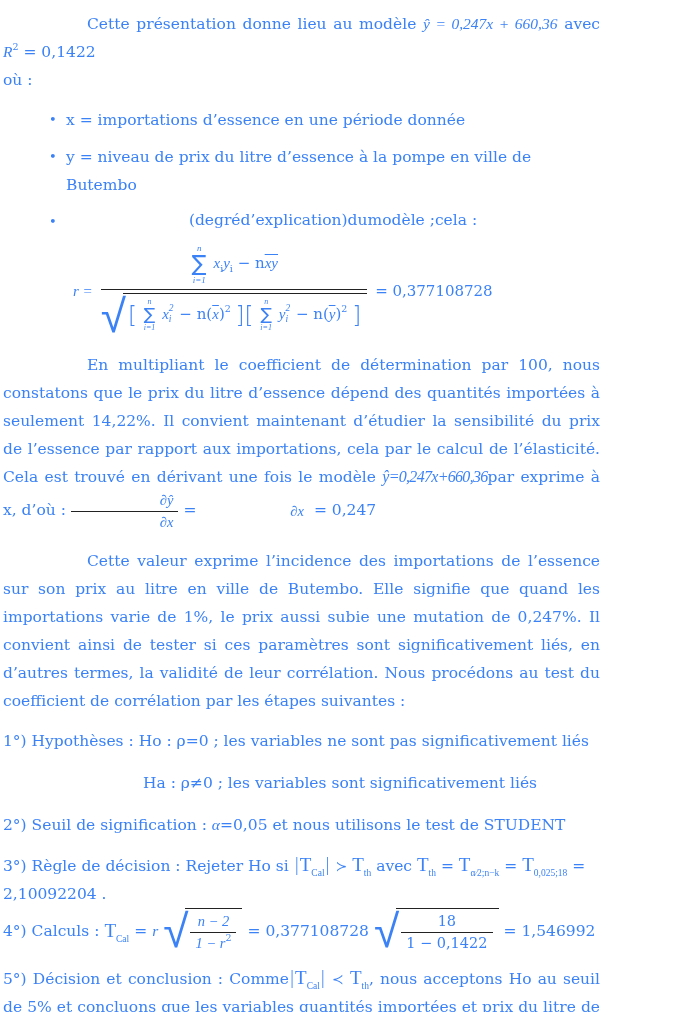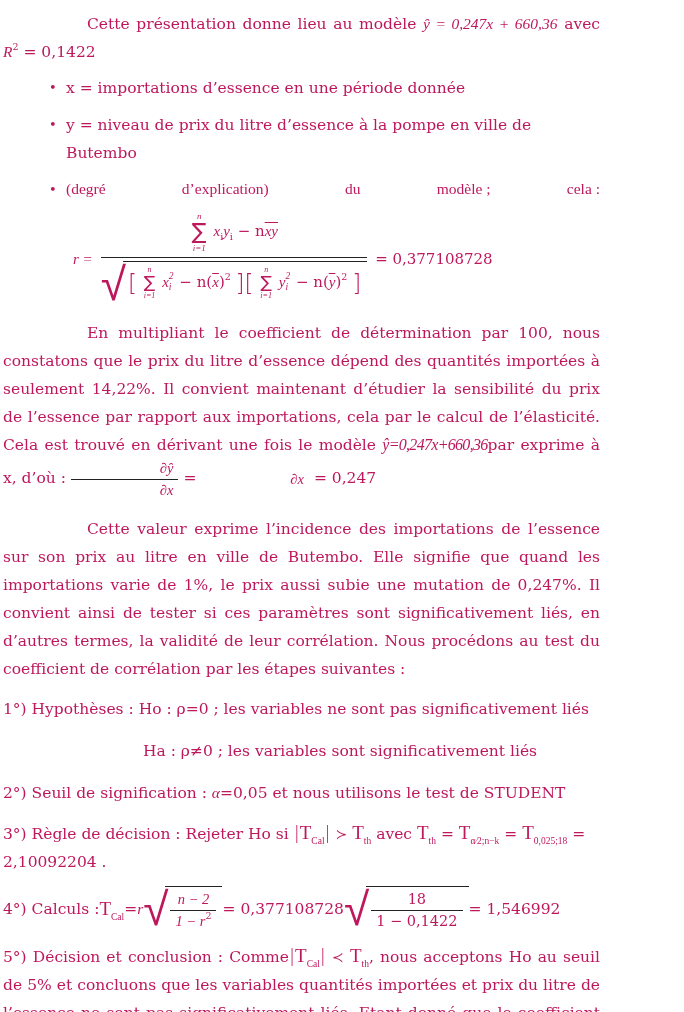--- a/index.html
+++ b/index.html
@@ -1,37 +1,37 @@
 <!DOCTYPE html>
 <html><head>
 <meta charset="utf-8">
 <style>
   html,body { margin:0; padding:0; background:#ffffff; }
   .page {
     width:608px; height:1012px; box-sizing:border-box;
     padding:10px 8px 0 3px; overflow:hidden;
     font-family:"DejaVu Serif", serif;
-    font-size:15.5px; line-height:28px; color:#be185d;
+    font-size:15.5px; line-height:28px; color:#3b82f6;
   }
   .para { margin:0; text-align:justify; }
   .indent { text-indent:84px; }
   .mi i, i.mvar, .mit { font-family:"Liberation Serif", serif; font-style:italic; }
   i { font-family:"Liberation Serif", serif; }
   sup { font-size:9.5px; vertical-align:7px; line-height:0; }
   sub { font-size:9.5px; vertical-align:-4px; line-height:0; }
 
   
   .ou-line { margin:0 0 12px 0; }
 
   
   .bullets { list-style:none; margin:8px 0 0 0; padding:0 0 0 46px; }
   .bullets li { margin-bottom:9px; position:relative; padding-left:17px; }
   .bullets li::before { content:"•"; position:absolute; left:0; top:0; font-size:13px; }
   .b3 { line-height:25px; margin-bottom:2px; }
-  .justline { display:flex; justify-content:space-between;font-family:Liberation Serif, serif; }
+  .justline { display:flex; justify-content:center; }
   .frac { display:inline-block; vertical-align:middle; text-align:center; line-height:1.3; font-size:14.5px; }
   .frac .fn { display:block; border-bottom:1px solid #222; padding:0 5px 1px; }
   .frac .fd { display:block; padding:1px 5px 0; }
   .sum { display:inline-flex; flex-direction:column; align-items:center; vertical-align:middle; line-height:1; margin:0 2px; }
   .sum .st,.sum .sb { font-size:9px; font-style:italic; font-family:"Liberation Serif",serif; line-height:1.15; }
   .sum .sg { font-size:22px; line-height:1.0; font-family:"DejaVu Sans",sans-serif; }
   .sum.small .sg { font-size:17px; }
   .sum.small .st,.sum.small .sb { font-size:8px; }
   .ss { display:inline-flex; flex-direction:column; align-items:flex-start; vertical-align:middle; font-size:9.5px; line-height:1.2; font-style:italic; font-family:"Liberation Serif",serif; margin-right:1px; }
   .ol { text-decoration:overline; }
@@ -49,38 +49,39 @@
   .rad-mid { font-size:46px; }
 
   .cond { letter-spacing:-0.7px; font-size:16px; }
 
   
   .step { margin:0; text-align:left; }
   .s1  { margin-top:12px; }
   .s1b { margin-top:14px; padding-left:140px; }
   .s2  { margin-top:14px; }
   .s3  { margin-top:12px; }
-  .s4  { margin-top:10px; display:flex; align-items:center; }
+  .s4  { display:flex; align-items:center; gap:5px; }
   .s5  { margin-top:10px; text-align:justify; }
   .bigT { font-family:"Liberation Serif",serif; font-size:19px; }
   .bigT .tsub { font-size:9.5px; vertical-align:-5px; letter-spacing:0; }
   .abs { font-size:18px; font-family:"DejaVu Sans",sans-serif; font-weight:200; }
   .rel { font-size:14px; }
 </style>
 </head>
 <body>
 
 <div class="page">
 
   <div class="para indent">
     <span>Cette présentation donne lieu au modèle</span>
     <i class="mvar">ŷ = 0,247x + 660,36</i>
     <span>avec</span>
     <span class="mi"><i>R</i><sup>2</sup> <span>= 0,1422</span></span>
   </div>
+  <div class="para ou-line">où :</div>
 
   <ul class="bullets">
     <li><span>x = importations d’essence en une période donnée</span></li>
     <li><span>y = niveau de prix du litre d’essence à la pompe en ville de Butembo</span></li>
     <li>
       <div class="b3 justline">
         <span>(degré</span>
         <span>d’explication)</span>
         <span>du</span>
         <span>modèle ;</span>

